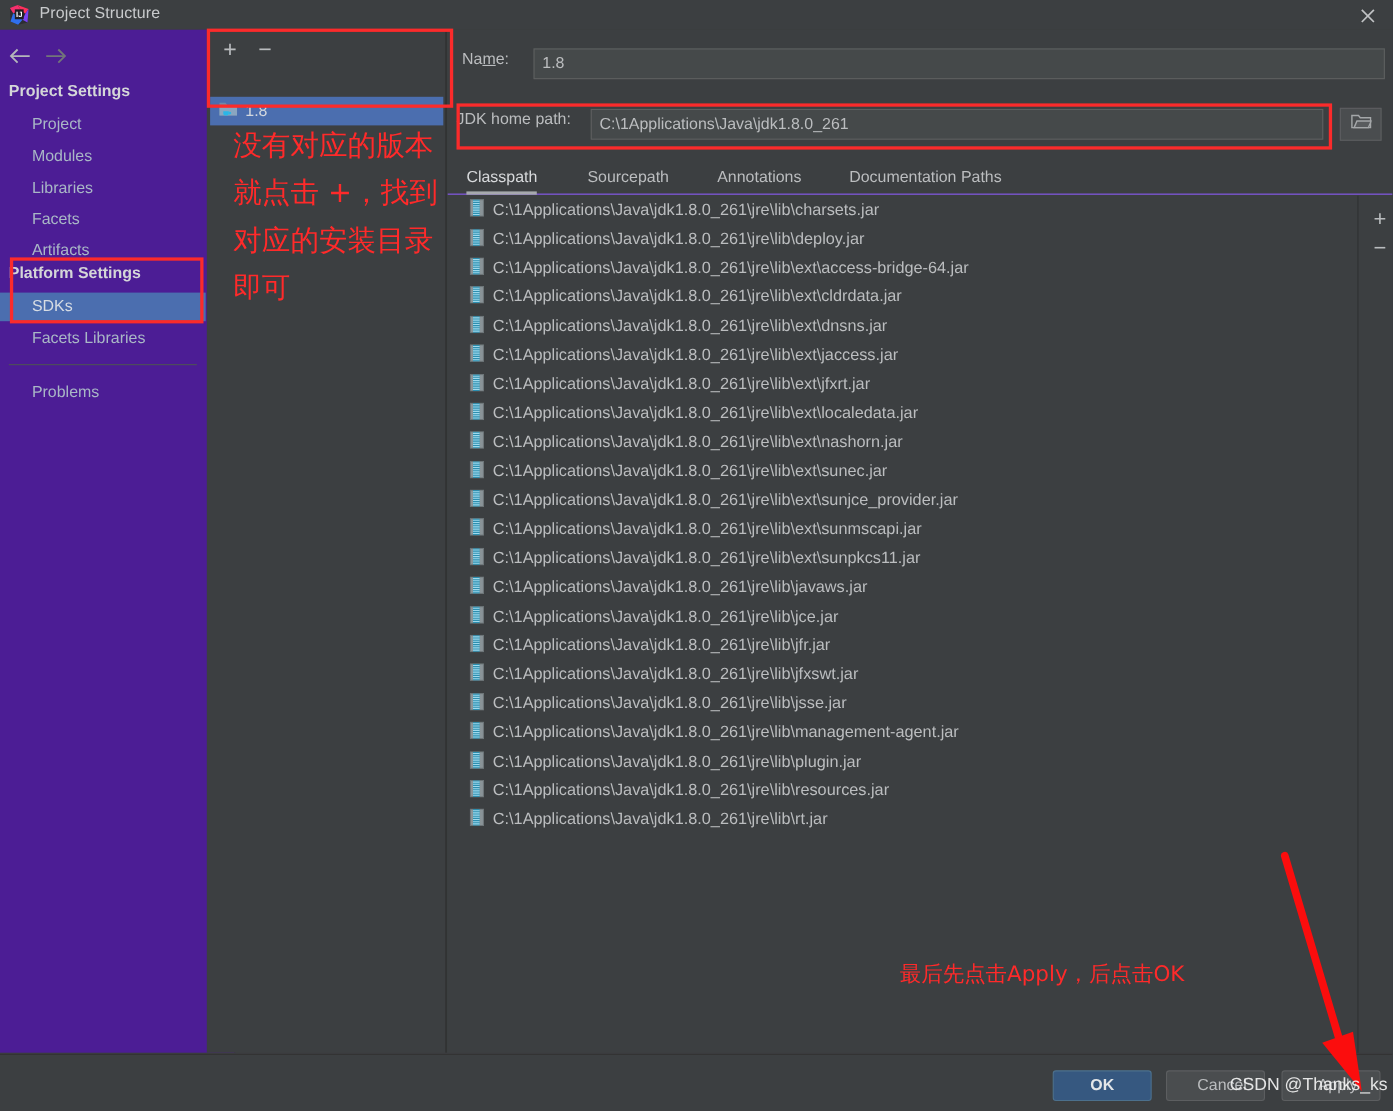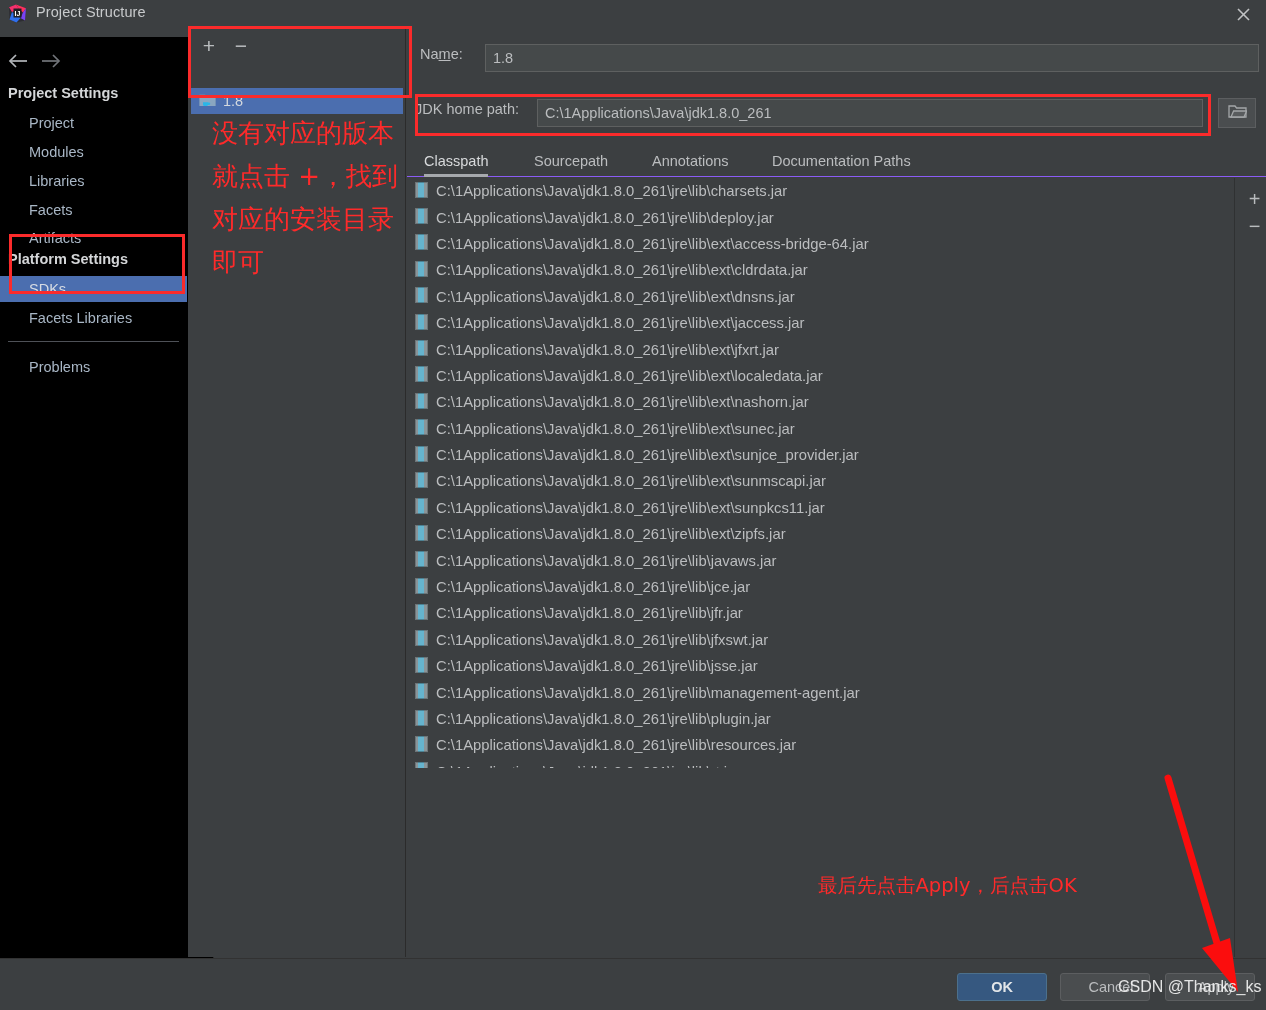--- a/index.html
+++ b/index.html
@@ -30,22 +30,22 @@
   }
   .tb-close {
     position: absolute; right: 8px; top: 2px;
     width: 30px; height: 24px;
     display: flex; align-items: center; justify-content: center;
     color: #c0c2c4;
   }
 
   
   .sidebar {
-    position: absolute; left: 0; top: 37px; width: 214px; height: 930px;
-    background: #000000;
+    position: absolute; left: 0; top: 27px; width: 214px; height: 930px;
+    background: #4c1d95;
     border-right: 1px solid #2b2b2b;
   }
   .nav-arrows {
     position: absolute; left: 0; top: 8px; width: 187px; height: 32px;
   }
   .nav-back, .nav-fwd {
     position: absolute; top: 4px;
     width: 24px; height: 24px;
     display: flex; align-items: center; justify-content: center;
     font-size: 19px; line-height: 1;
@@ -134,21 +134,21 @@
     font-size: 14.5px; color: #bbbdbf; white-space: nowrap;
   }
   .tab.active { color: #d8dadc; }
   .tab.active::after {
     content: ''; position: absolute; left: 0; right: 0; bottom: 0;
     height: 3px; background: #a6a9ad;
   }
 
   
   .cp-list {
-    position: absolute; left: 0; top: 151px; width: 827px; height: 590px;
+    position: absolute; left: 12px; top: 151px; width: 827px; height: 590px;
     overflow: hidden;
   }
   .cp-row {
     height: 26.4px; display: flex; align-items: center;
     padding-left: 8px;
     font-size: 14.8px; color: #bbbdbf;
     white-space: nowrap;
   }
   .cp-row .jar-ico { margin-right: 8px; flex: 0 0 auto; }
 
@@ -522,36 +522,20 @@
               <g stroke="#9fd9ec" stroke-width="1">
                 <line x1="3" y1="2" x2="9" y2="2"></line>
                 <line x1="3" y1="4" x2="9" y2="4"></line>
                 <line x1="3" y1="6" x2="9" y2="6"></line>
                 <line x1="3" y1="8" x2="9" y2="8"></line>
                 <line x1="3" y1="10" x2="9" y2="10"></line>
                 <line x1="3" y1="12" x2="9" y2="12"></line>
                 <line x1="3" y1="14" x2="9" y2="14"></line>
               </g>
             </svg></span>
-          <span>C:\1Applications\Java\jdk1.8.0_261\jre\lib\ext\zipfs.jar</span>
-        </div>
-        <div class="cp-row">
-          <span class="jar-ico"><svg width="13" height="16" viewBox="0 0 13 16">
-              <rect x="0.5" y="0.5" width="12" height="15" fill="#8a9498" stroke="#6d7578"></rect>
-              <rect x="3" y="0.5" width="6" height="15" fill="#2c8fb0"></rect>
-              <g stroke="#9fd9ec" stroke-width="1">
-                <line x1="3" y1="2" x2="9" y2="2"></line>
-                <line x1="3" y1="4" x2="9" y2="4"></line>
-                <line x1="3" y1="6" x2="9" y2="6"></line>
-                <line x1="3" y1="8" x2="9" y2="8"></line>
-                <line x1="3" y1="10" x2="9" y2="10"></line>
-                <line x1="3" y1="12" x2="9" y2="12"></line>
-                <line x1="3" y1="14" x2="9" y2="14"></line>
-              </g>
-            </svg></span>
           <span>C:\1Applications\Java\jdk1.8.0_261\jre\lib\javaws.jar</span>
         </div>
         <div class="cp-row">
           <span class="jar-ico"><svg width="13" height="16" viewBox="0 0 13 16">
               <rect x="0.5" y="0.5" width="12" height="15" fill="#8a9498" stroke="#6d7578"></rect>
               <rect x="3" y="0.5" width="6" height="15" fill="#2c8fb0"></rect>
               <g stroke="#9fd9ec" stroke-width="1">
                 <line x1="3" y1="2" x2="9" y2="2"></line>
                 <line x1="3" y1="4" x2="9" y2="4"></line>
                 <line x1="3" y1="6" x2="9" y2="6"></line>

